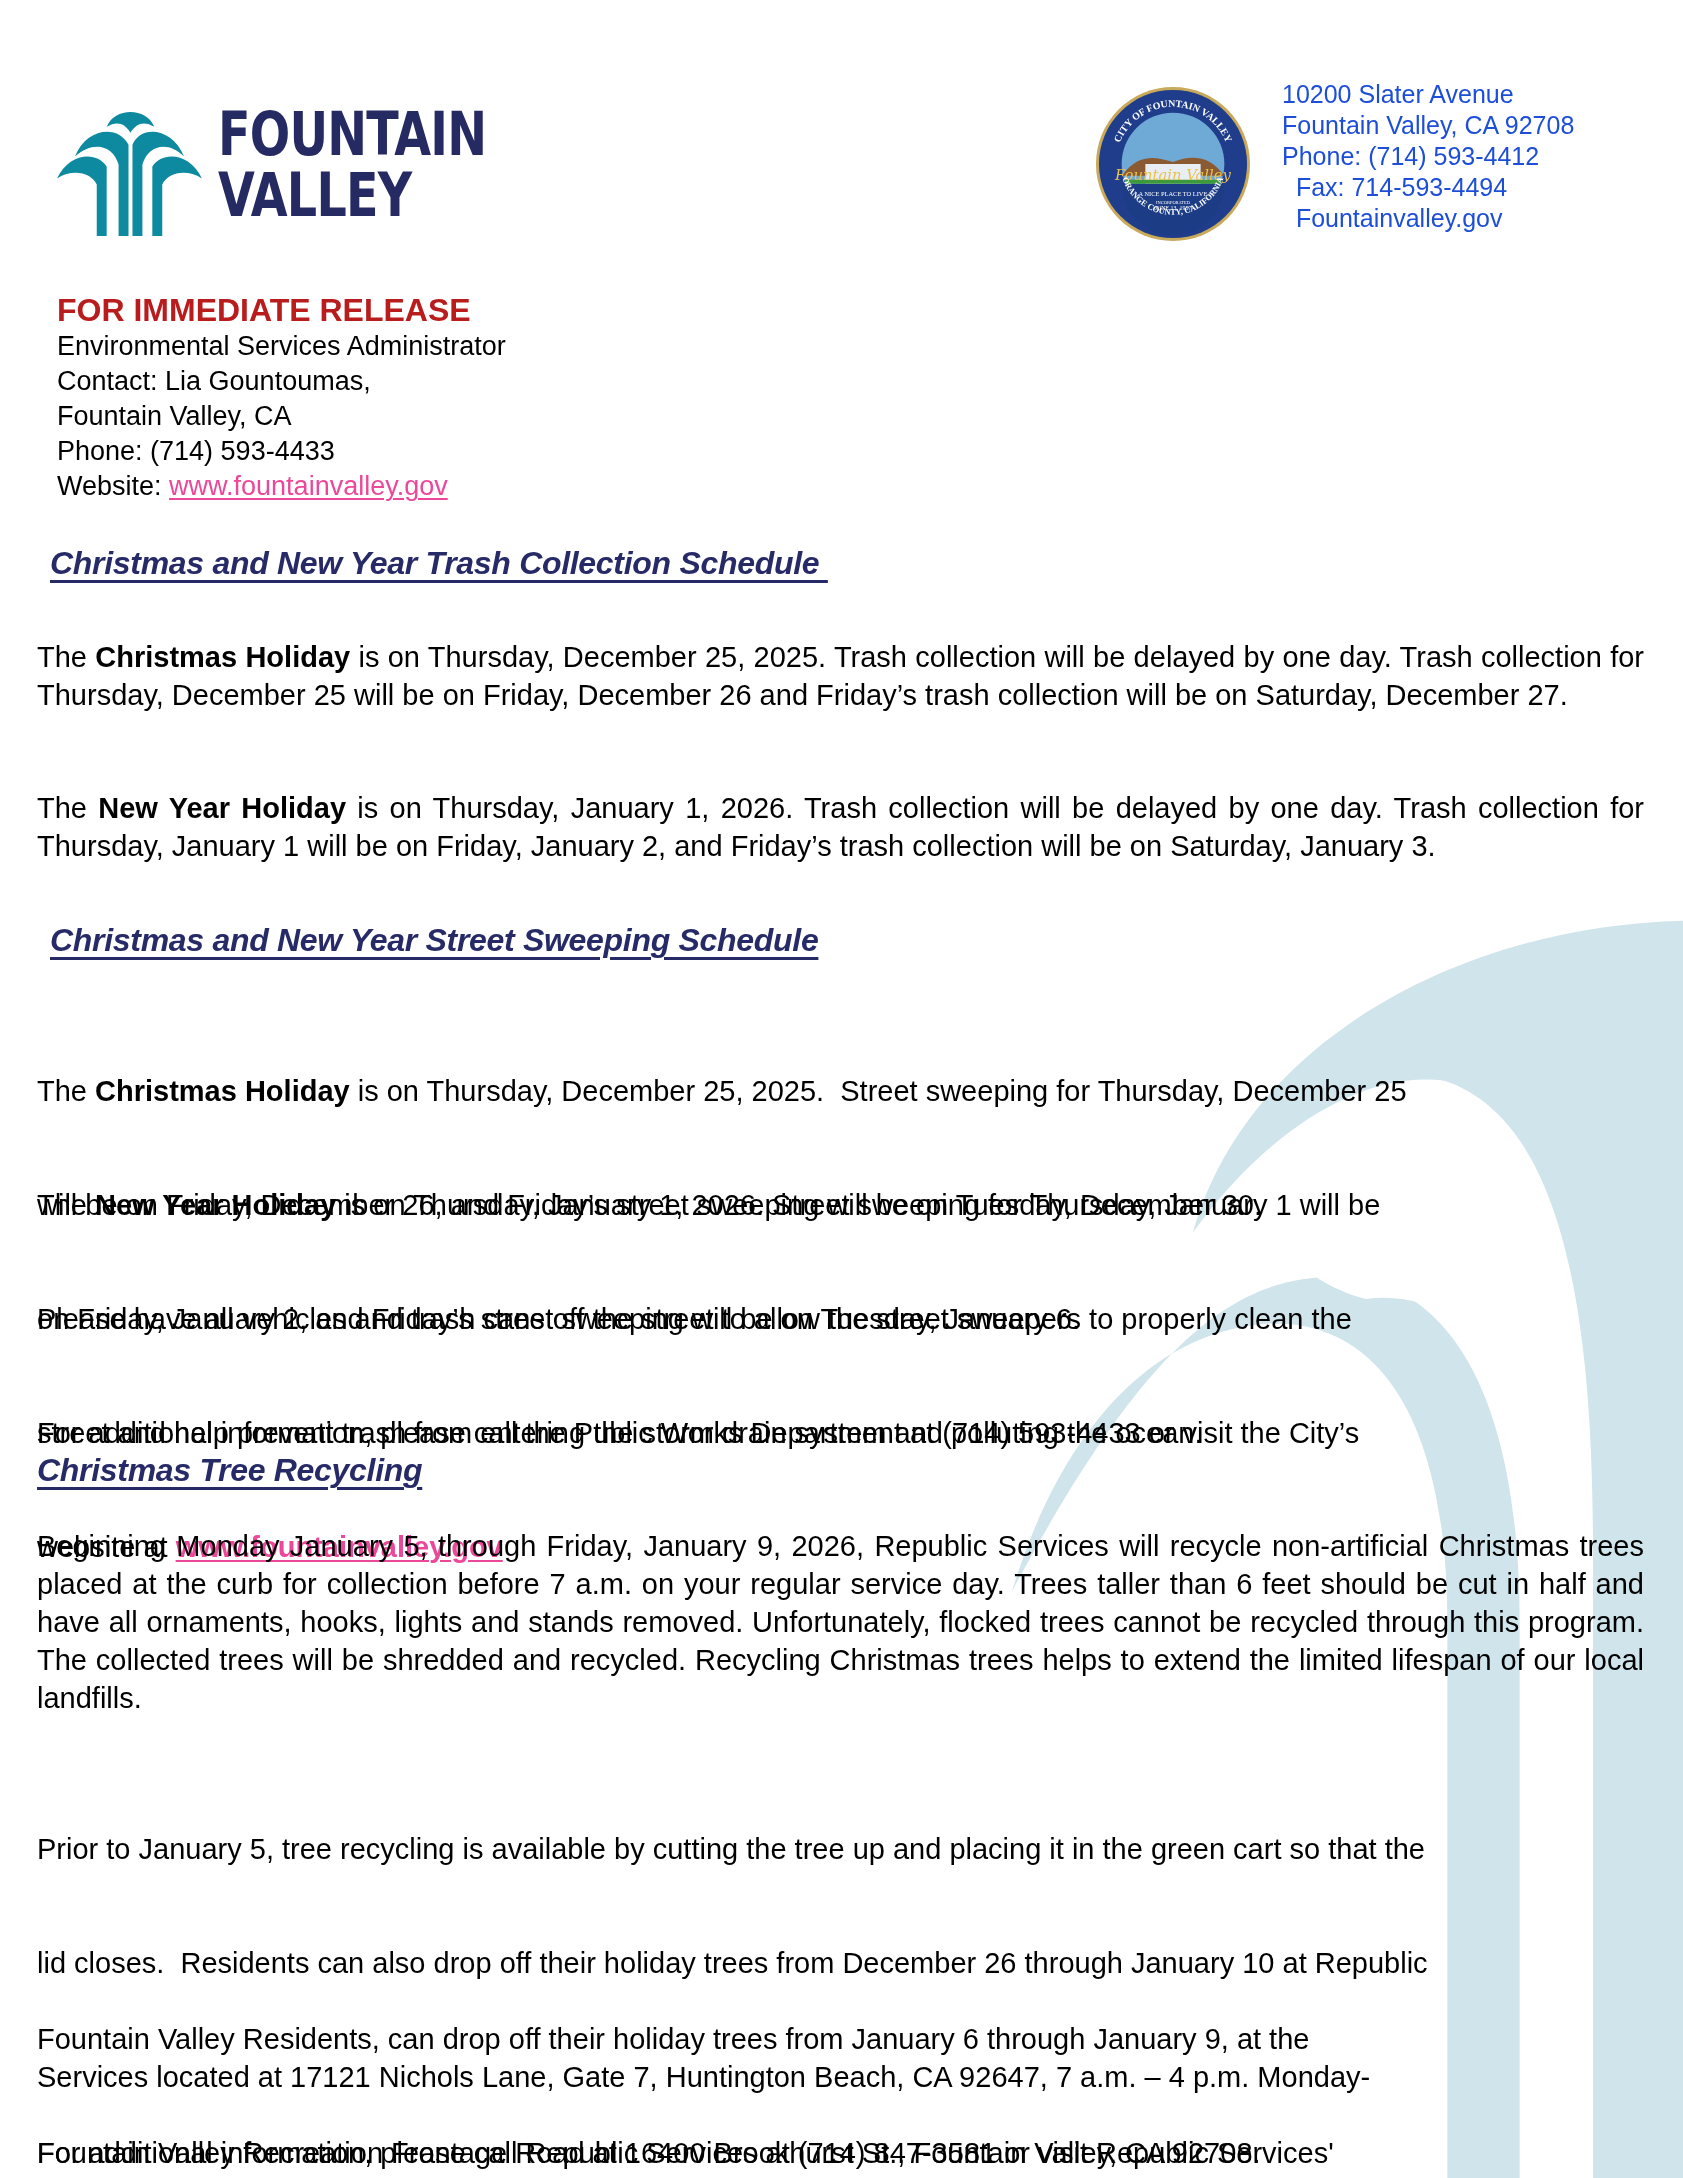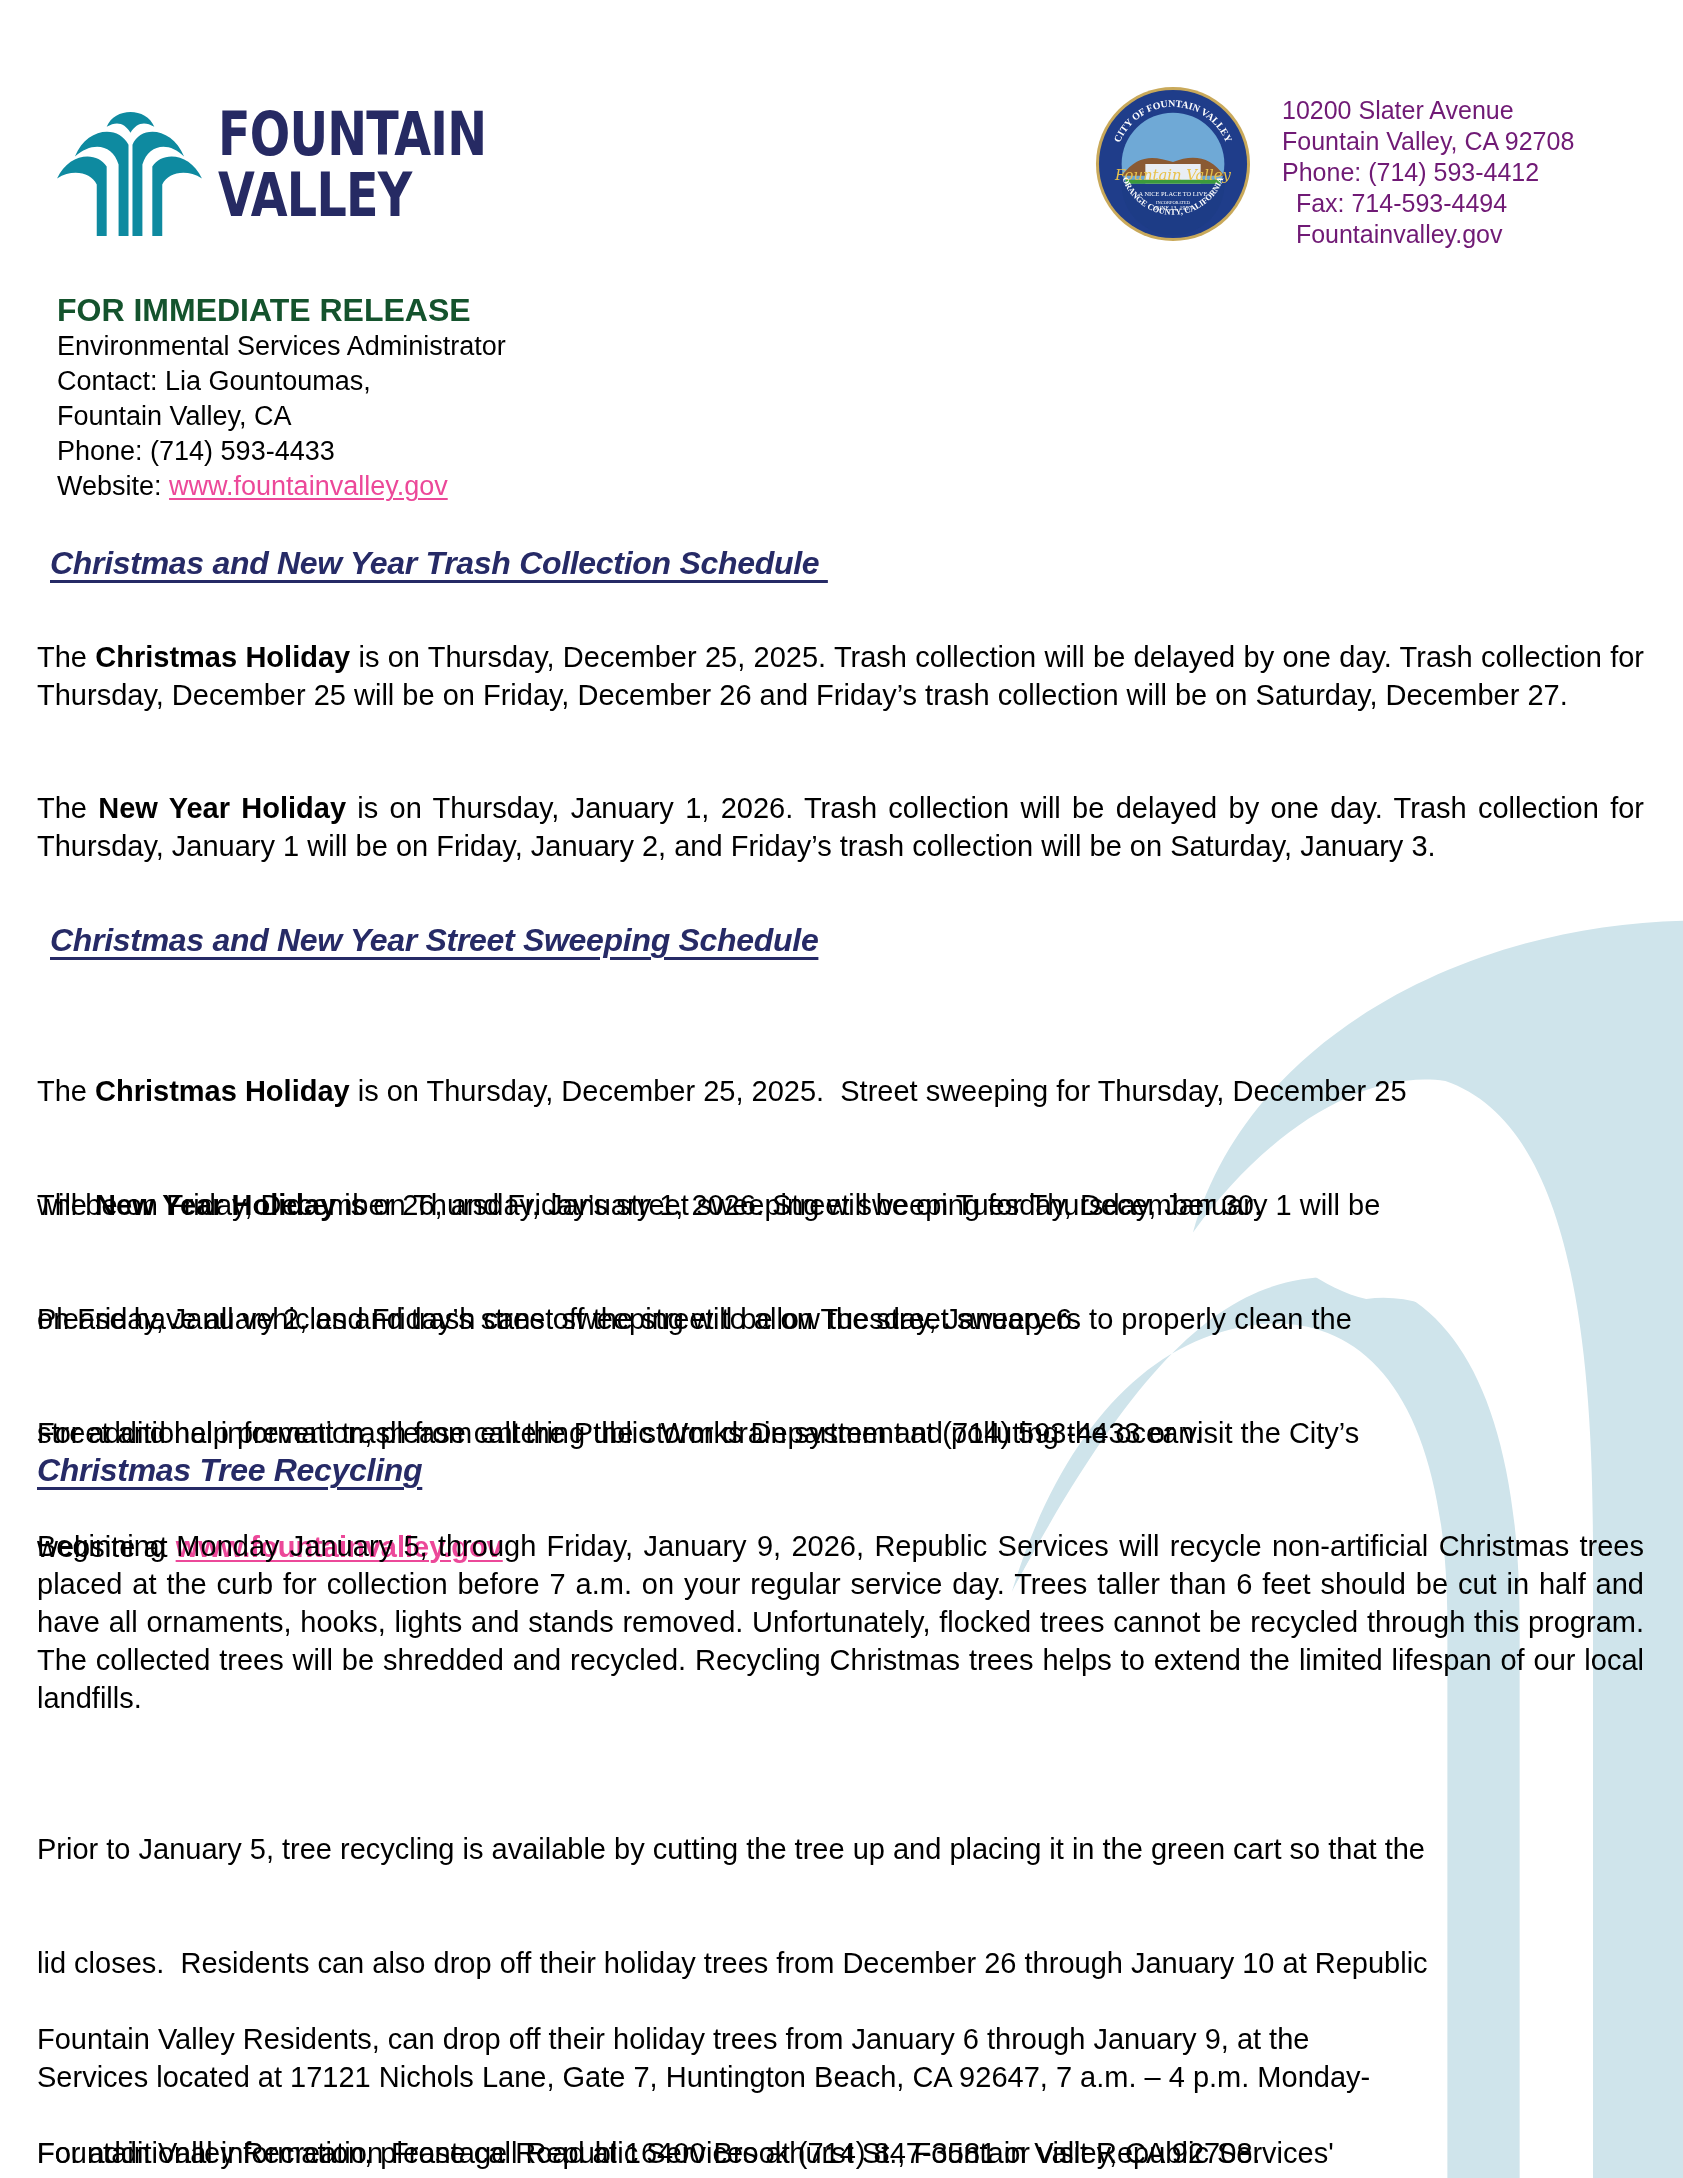--- a/index.html
+++ b/index.html
@@ -9,25 +9,25 @@
   .layer { position:absolute; z-index:1; }
 
   
   .logo-icon { left:57px; top:105px; width:145px; height:131px; }
   .wordmark { left:218px; top:103px; color:#262a63; font-family:"DejaVu Sans", sans-serif;
               font-weight:bold; font-size:61px; line-height:61px; letter-spacing:-1px;
               transform:scaleX(0.78); transform-origin:left top; }
   .wordmark div { height:61px; }
 
   .seal { left:1094px; top:85px; width:158px; height:158px; }
-  .address { left:1282px; top:79px; color:#701a75; font-size:25px; line-height:31px;margin-top:16px; }
+  .address { left:1282px; top:79px; color:#1d4ed8; font-size:25px; line-height:31px; }
   .address div { white-space:pre; }
 
   .release { left:57px; top:291px; }
-  .release .title { color:#14532d; font-weight:bold; font-size:32px; line-height:38px; }
+  .release .title { color:#b91c1c; font-weight:bold; font-size:32px; line-height:38px; }
   .release .line { font-size:27px; line-height:35px; white-space:nowrap; }
   a.link { color:#ec4899; text-decoration:underline; text-decoration-thickness:2px; text-underline-offset:3px; }
 
   .heading { font-style:italic; font-weight:bold; color:#262a66; font-size:32px; line-height:38px;
              text-decoration:underline; text-decoration-thickness:3px; text-underline-offset:6px;
              white-space:pre; letter-spacing:-0.3px; }
 
   .para { left:37px; width:1607px; font-size:29px; line-height:38px; }
   .para.just { text-align:justify; text-align-last:left; }
   .para b { font-weight:bold; }

